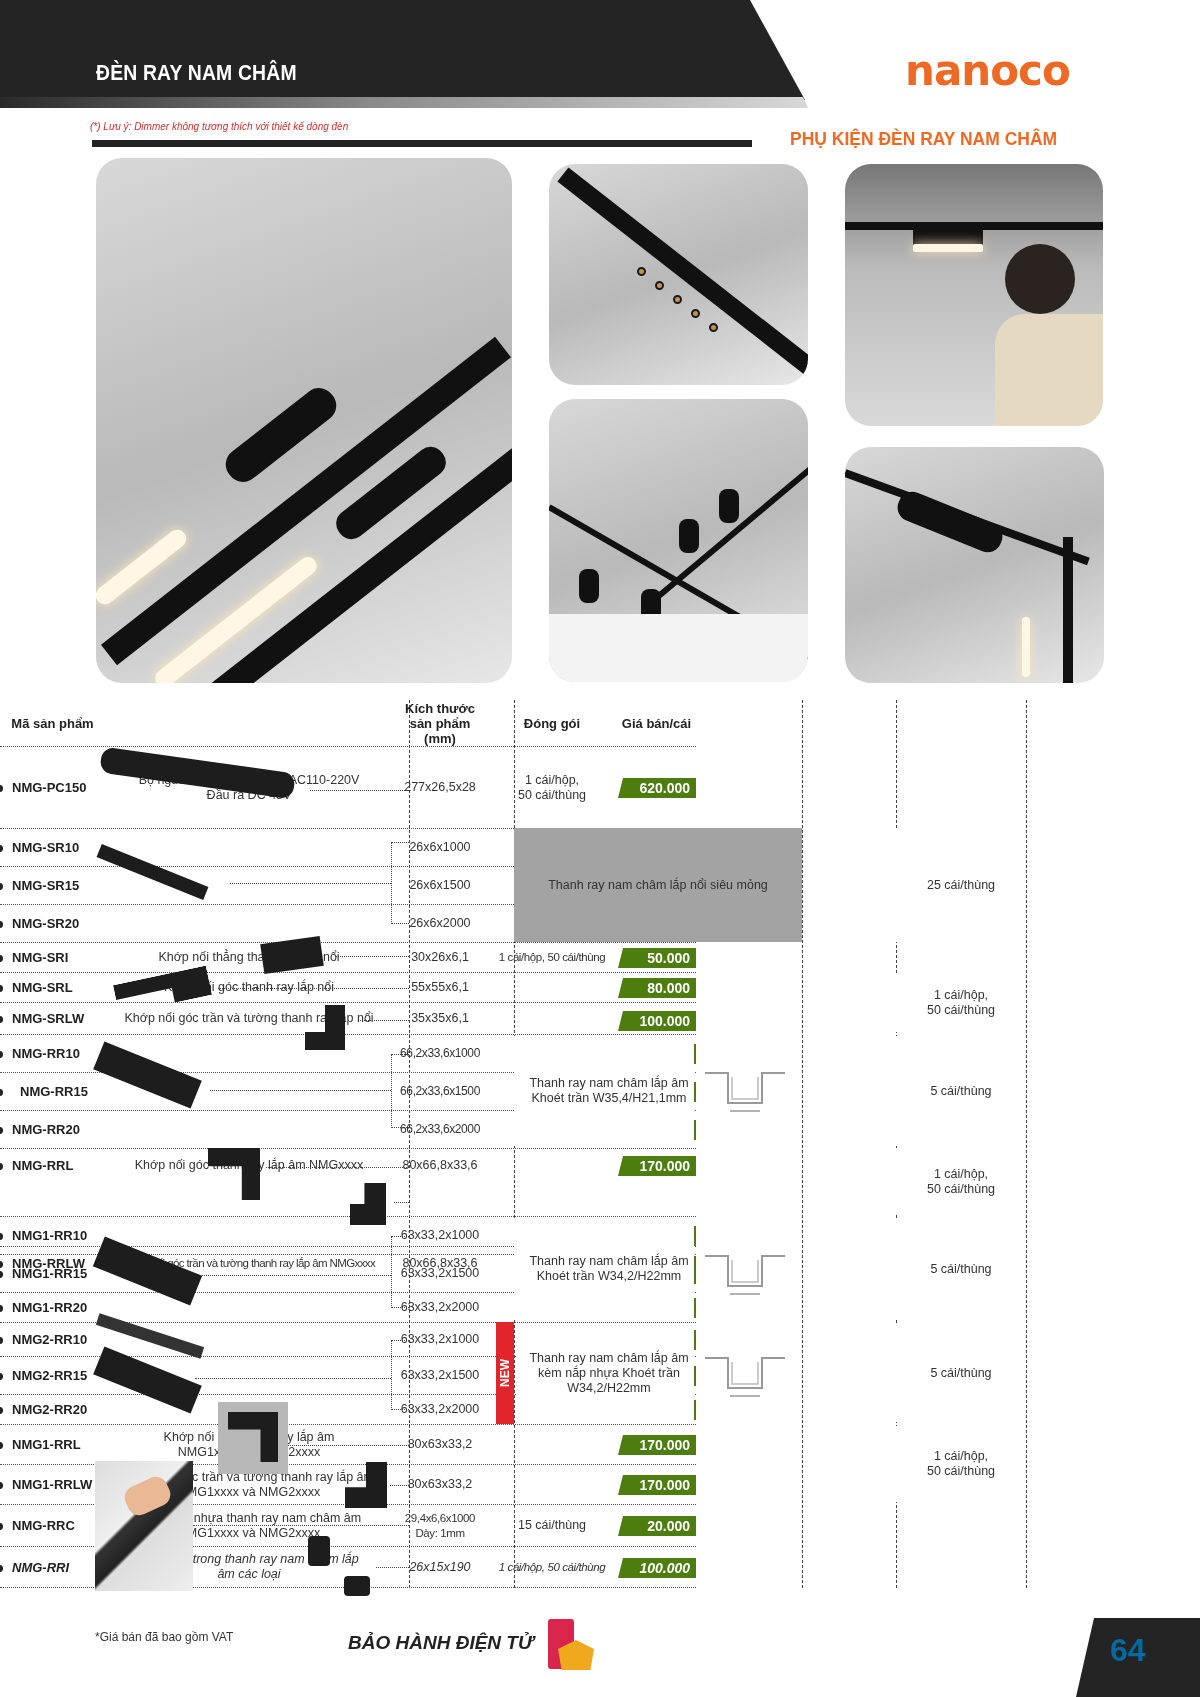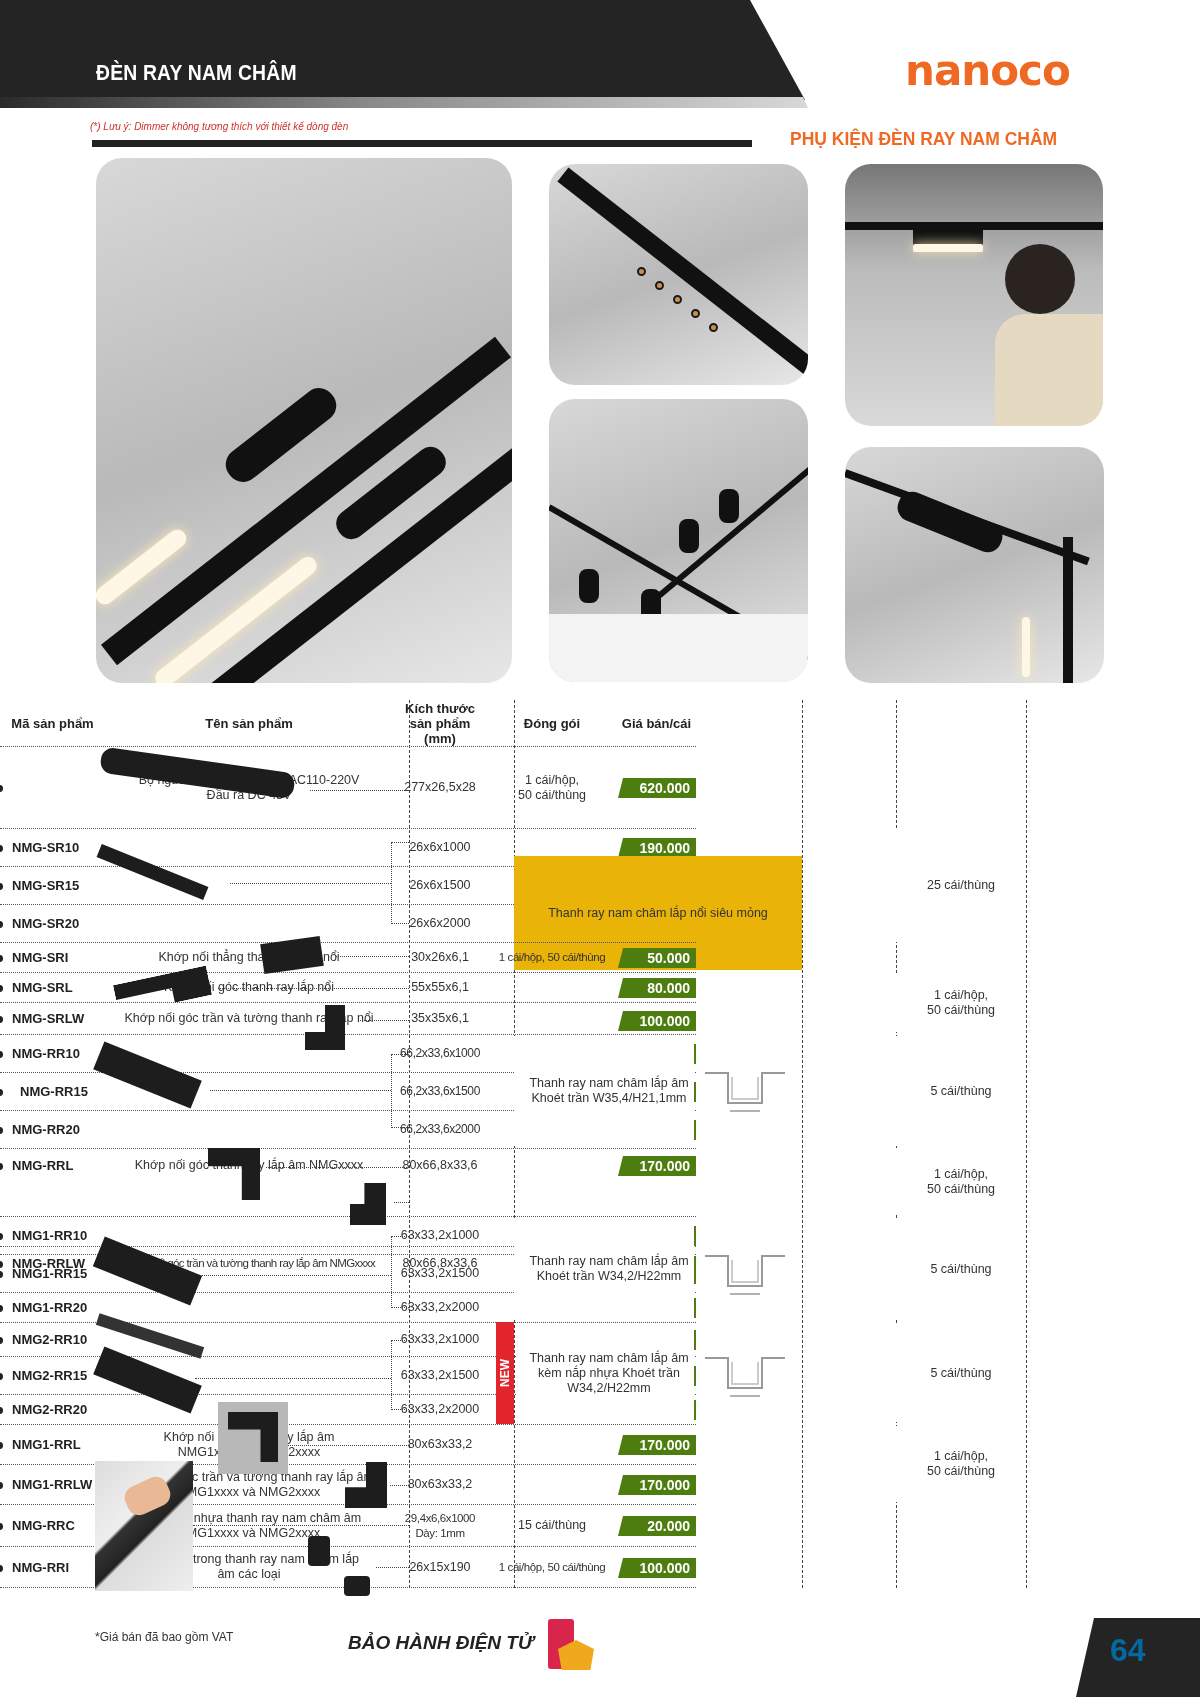--- a/index.html
+++ b/index.html
@@ -100,28 +100,28 @@
 </div>
 
 <div class="vline" style="left:409px;"></div>
 <div class="vline" style="left:514px;"></div>
 <div class="vline" style="left:802px;"></div>
 <div class="vline" style="left:896px;"></div>
 <div class="vline" style="left:1026px;"></div>
 
 <div class="row" style="top:700px;height:46px;border-top:none;">
   <div class="cell th" style="left:0;width:105px;">Mã sản phẩm</div>
-  <div class="cell th" style="left:105px;width:288px;">Tên sản phẩm</div>
   <div class="cell th" style="left:393px;width:94px;padding:0 4px;">Kích thước sản phẩm (mm)</div>
   <div class="cell th" style="left:487px;width:130px;">Đóng gói</div>
   <div class="cell th" style="left:617px;width:79px;">Giá bán/cái</div>
 </div>
 
 <div class="row" style="top:746px;height:82px;">
   <div class="bullet" style="top:38px;"></div>
+  <div class="cell code" style="left:0;width:105px;">NMG-PC150</div>
   <div class="cell" style="left:105px;width:288px;padding:0 30px;">Bộ nguồn 150W - Đầu vào AC110-220V Đầu ra DC 48V</div>
   <div class="cell" style="left:393px;width:94px;">277x26,5x28</div>
   <div class="cell" style="left:487px;width:130px;padding:0 30px;">1 cái/hộp, 50 cái/thùng</div>
   <div class="price" style="top:31px;">620.000</div>
 </div>
 
 <div class="row" style="top:828px;height:38px;">
   <div class="bullet" style="top:16px;"></div>
   <div class="cell code" style="left:0;width:105px;">NMG-SR10</div>
   <div class="cell" style="left:393px;width:94px;">26x6x1000</div>
@@ -132,21 +132,21 @@
   <div class="cell code" style="left:0;width:105px;">NMG-SR15</div>
   <div class="cell" style="left:393px;width:94px;">26x6x1500</div>
   <div class="price" style="top:9px;">280.000</div>
 </div>
 <div class="row" style="top:904px;height:38px;">
   <div class="bullet" style="top:16px;"></div>
   <div class="cell code" style="left:0;width:105px;">NMG-SR20</div>
   <div class="cell" style="left:393px;width:94px;">26x6x2000</div>
   <div class="price" style="top:9px;">380.000</div>
 </div>
-<div class="cell" style="position:absolute;left:514px;top:856px;width:288px;height:114px;background:#eab308;">Thanh ray nam châm lắp nổi siêu mỏng</div>
+<div class="cell" style="position:absolute;left:514px;top:828px;width:288px;height:114px;background:#a3a3a3;">Thanh ray nam châm lắp nổi siêu mỏng</div>
 <div class="cell" style="position:absolute;left:896px;top:828px;width:130px;height:114px;background:#fff;">25 cái/thùng</div>
 
 <div class="row" style="top:942px;height:30px;">
   <div class="bullet" style="top:12px;"></div>
   <div class="cell code" style="left:0;width:105px;padding-left:12px;">NMG-SRI</div>
   <div class="cell" style="left:105px;width:288px;">Khớp nối thẳng thanh ray lắp nổi</div>
   <div class="cell" style="left:393px;width:94px;">30x26x6,1</div>
   <div class="cell" style="left:487px;width:130px;font-size:11.5px;letter-spacing:-0.4px;">1 cái/hộp, 50 cái/thùng</div>
   <div class="price" style="top:5px;">50.000</div>
 </div>
@@ -285,21 +285,21 @@
 
 <div class="row" style="top:1504px;height:42px;">
   <div class="bullet" style="top:18px;"></div>
   <div class="cell code" style="left:0;width:105px;">NMG-RRC</div>
   <div class="cell" style="left:105px;width:288px;padding:0 30px;">Nắp chụp nhựa thanh ray nam châm âm NMG1xxxx và NMG2xxxx</div>
   <div class="cell" style="left:393px;width:94px;font-size:11.5px;padding:0 6px;letter-spacing:-0.4px;">29,4x6,6x1000 Dày: 1mm</div>
   <div class="cell" style="left:487px;width:130px;">15 cái/thùng</div>
   <div class="price" style="top:11px;">20.000</div>
 </div>
 
-<div class="row" style="top:1546px;height:42px;border-bottom:1.5px dotted #555;">
+<div class="row" style="top:1546px;height:42px;border-bottom:1.5px dotted #555;font-style:italic;">
   <div class="bullet" style="top:18px;"></div>
   <div class="cell code" style="left:0;width:105px;">NMG-RRI</div>
   <div class="cell" style="left:105px;width:288px;padding:0 30px;">Khớp nối trong thanh ray nam châm lắp âm các loại</div>
   <div class="cell" style="left:393px;width:94px;">26x15x190</div>
   <div class="cell" style="left:487px;width:130px;font-size:11.5px;letter-spacing:-0.4px;">1 cái/hộp, 50 cái/thùng</div>
   <div class="price" style="top:11px;">100.000</div>
 </div>
 
 <div class="prod" style="left:100px;top:760px;width:195px;height:26px;border-radius:12px;transform:rotate(8deg);"></div>
 <div class="leader" style="left:310px;top:790px;width:99px;"></div>

